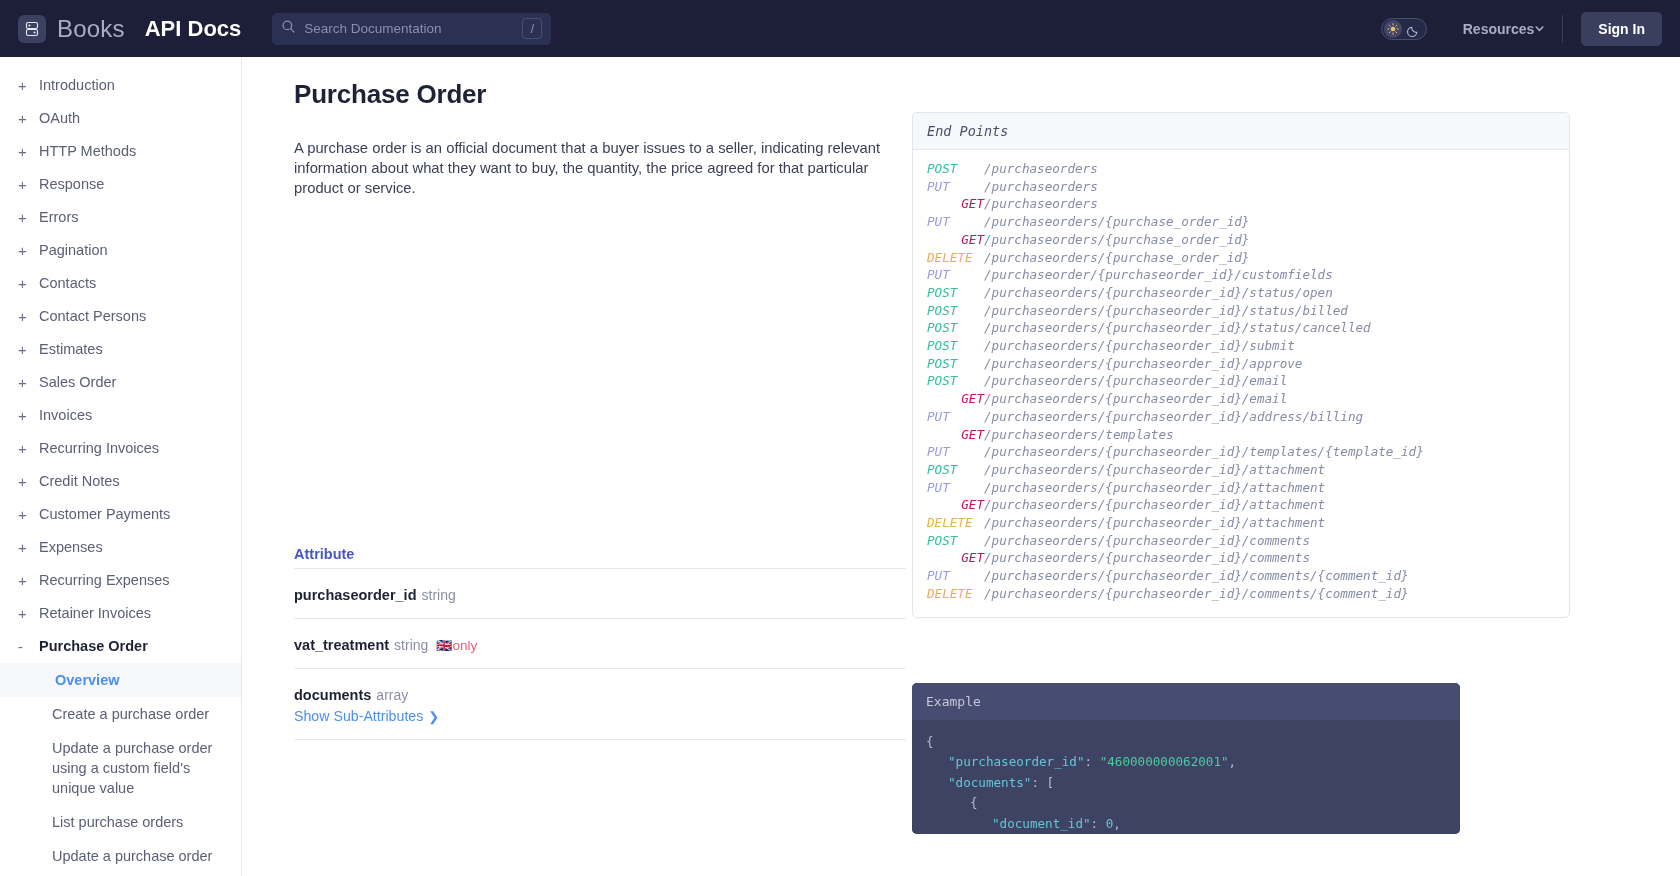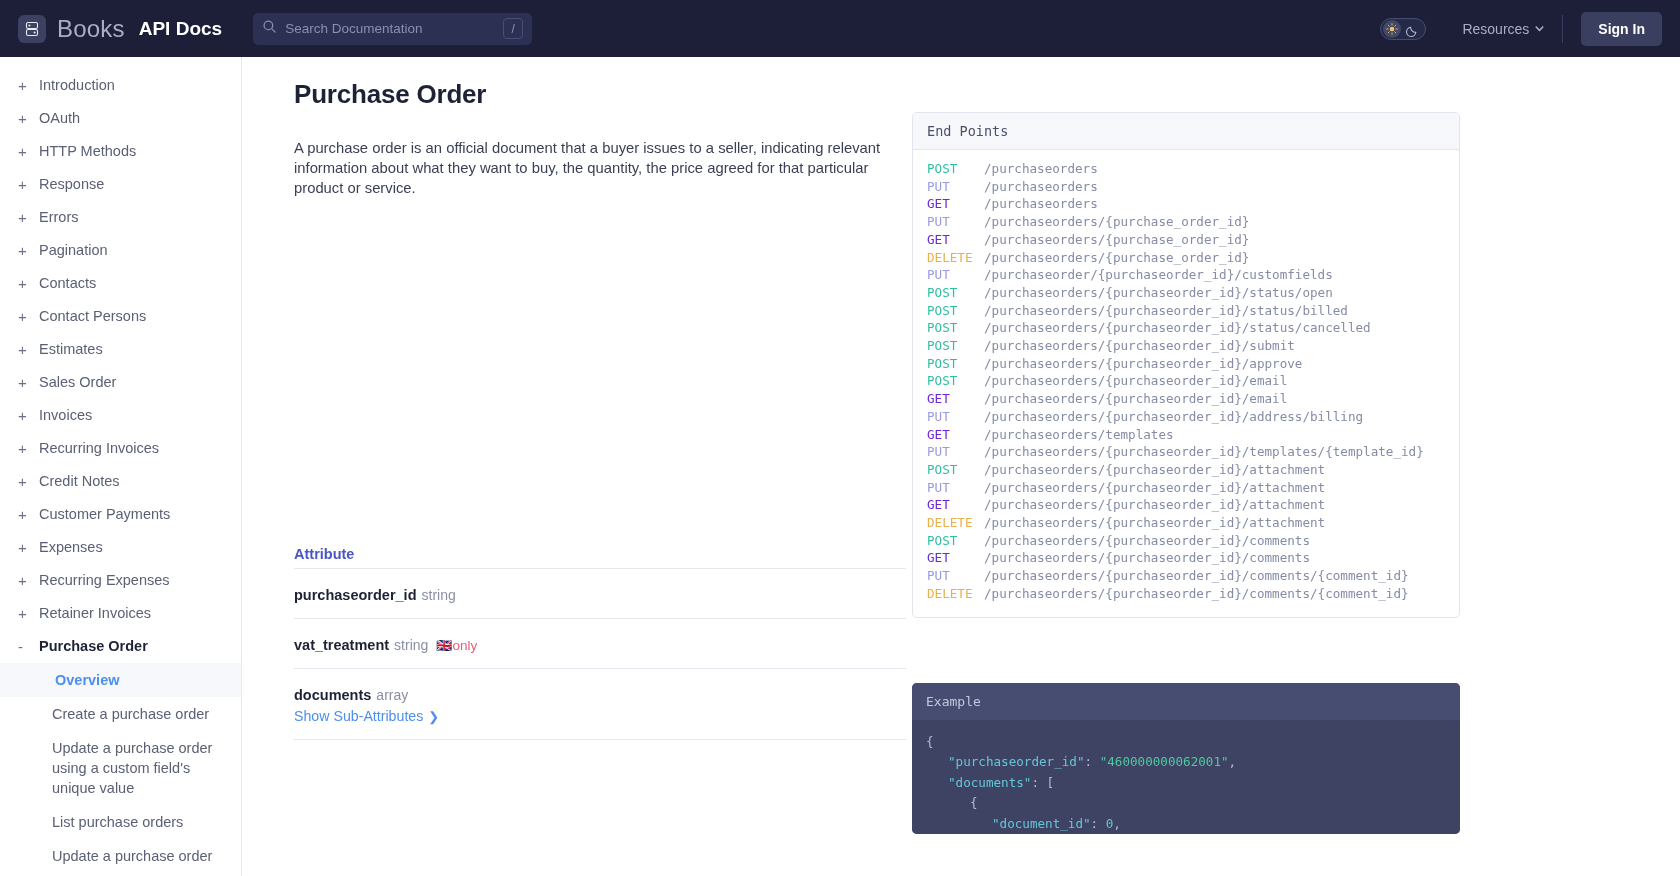--- a/index.html
+++ b/index.html
@@ -16,21 +16,21 @@
     height: 57px; background: #1c1f37;
     display: flex; align-items: center; padding: 0 18px;
     position: relative; z-index: 20;
   }
   .brand { display: flex; align-items: center; gap: 11px; }
   .brand-logo {
     width: 28px; height: 28px; border-radius: 6px;
     background: #3d4161; display: flex; align-items: center; justify-content: center;
   }
   .brand-books { color: #a9adc4; font-size: 24px; letter-spacing: .2px; }
-  .brand-api { color: #ffffff; font-size: 19px; font-weight: bold; margin-left: 3px; }
+  .brand-api { color: #ffffff; font-size: 22px; font-weight: bold; margin-left: 9px; }
 
   .search-wrap { margin-left: 31px; position: relative; }
   .search-box {
     width: 279px; height: 32px; background: #2c3052; border-radius: 5px;
     display: flex; align-items: center; padding: 0 9px; gap: 8px;
   }
   .search-ph { color: #8a8fae; font-size: 13.5px; flex: 1; }
   .slash-key {
     width: 20px; height: 21px; border: 1px solid #4a4f75; border-radius: 4px;
     color: #9095b4; font-size: 12px; display: flex; align-items: center; justify-content: center;
@@ -41,22 +41,22 @@
     width: 46px; height: 22px; border-radius: 12px;
     border: 1px solid #474c70; background: #262a49;
     display: flex; align-items: center; padding: 2px; position: relative;
   }
   .theme-knob {
     width: 18px; height: 18px; border-radius: 50%;
     background: #434866; display: flex; align-items: center; justify-content: center;
   }
   .moon-slot { position: absolute; right: 6px; top: 4px; }
   .resources {
-    color: #a9adc4; font-size: 14px; display: flex; align-items: center; gap: 5px;
-    margin-left: 36px; margin-right: 17px; font-weight: 400;
+    color: #a9adc4; font-size: 14px; display: flex; align-items: center; 
+    margin-left: 36px; margin-right: 17px; font-weight: 700;
   }
   .hdr-divider { width: 1px; height: 28px; background: #3a3f61; }
   .signin {
     margin-left: 18px; background: #3a3f5f; color: #fff;
     font-size: 14px; font-weight: bold; border-radius: 5px;
     padding: 9px 17px; border: none; text-align: center;
   }
 
   
   .sidebar {
@@ -103,36 +103,36 @@
     padding-bottom: 6px; border-bottom: 1px solid #e6e8ef;
   }
   .attr-row { padding: 17px 0 14px 0; border-bottom: 1px solid #e6e8ef; }
   .attr-name { font-size: 14.5px; color: #1e2235; font-weight: bold; }
   .attr-type { font-size: 14px; color: #8a8fa5; font-weight: normal; margin-left: 5px; }
   .sub-attr { color: #4b8ff0; font-size: 14.2px; margin-top: 4px; display: inline-block; }
   .flag-badge { margin-left: 8px; font-size: 13px; }
   .only-txt { color: #e8607a; font-size: 13.5px; }
 
   
-  .panel { border: 1px solid #e2e5ee; border-radius: 5px; background: #fff; width: 548px; }
+  .panel { border: 1px solid #e2e5ee; border-radius: 5px; background: #fff; width: 658px; font-style: italic; }
   .panel-head {
     background: #f7f8fb; border-bottom: 1px solid #e2e5ee;
     padding: 10px 14px; font-family: "DejaVu Sans Mono", monospace;
     font-size: 13.5px; color: #4a5068; border-radius: 5px 5px 0 0;
   }
   .panel-body { padding: 10px 0 14px 0; }
   .ep-row {
     display: flex; font-family: "DejaVu Sans Mono", monospace;
     font-size: 12.6px; line-height: 17.7px; padding: 0 14px;
   }
   .ep-method { width: 57px; flex: none; }
   .ep-path { color: #868ba6; white-space: nowrap; }
   .m-POST { color: #31bfa0; }
   .m-PUT { color: #9a9be0; }
-  .m-GET { color: #6d28d9; }
+  .m-GET { color: #be185d; text-align: right; }
   .m-DELETE { color: #e8b04b; }
 
   
   .example-panel {
     margin-top: 65px; width: 548px; border-radius: 5px; overflow: hidden;
     background: #3e4363;
   }
   .example-head {
     background: #474d70; padding: 11px 14px;
     font-family: "DejaVu Sans Mono", monospace; font-size: 13px; color: #c3c7de;

